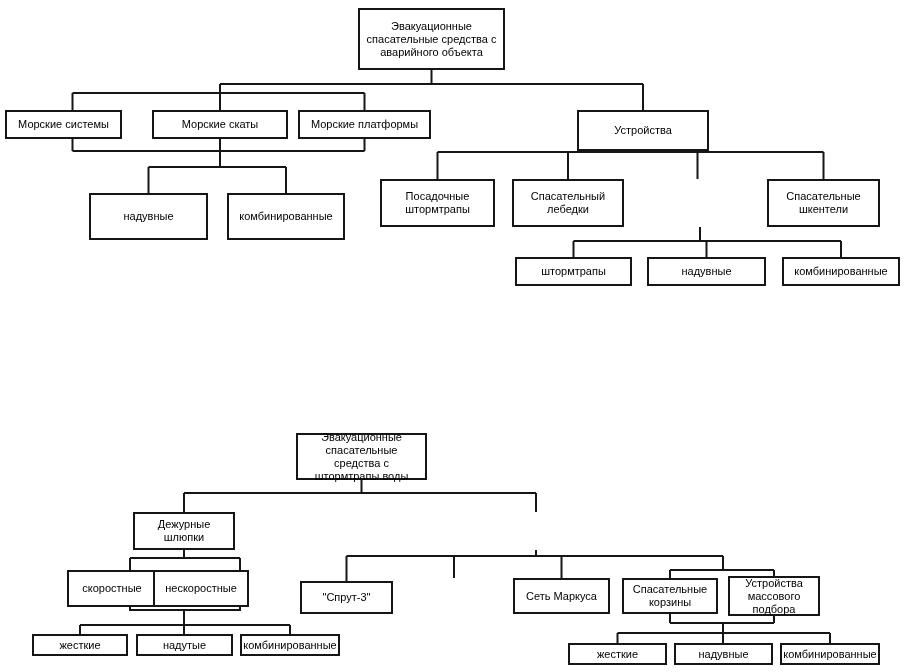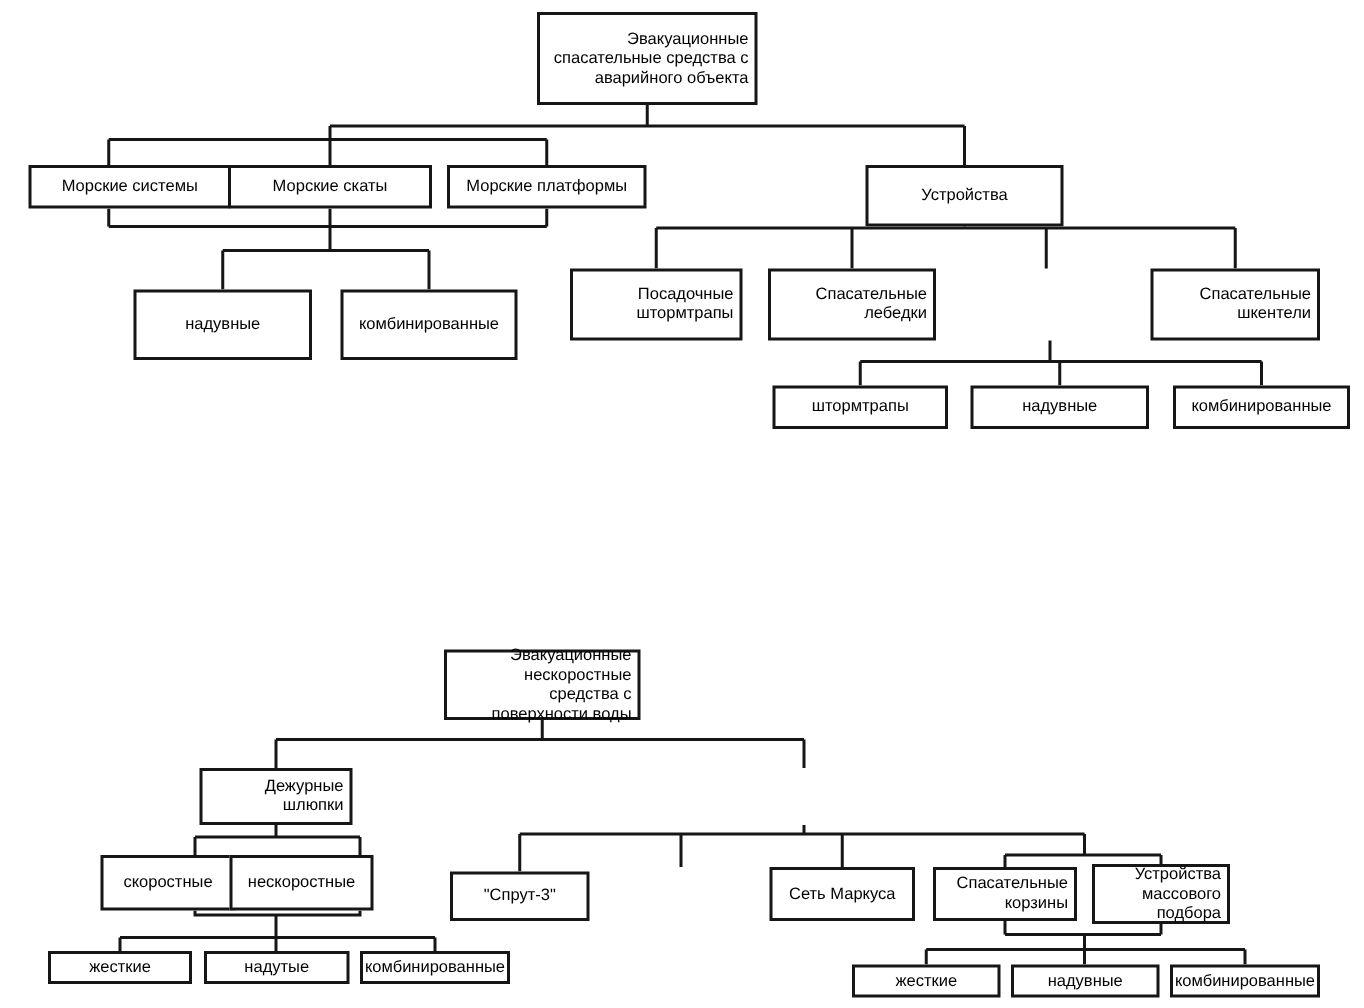--- a/index.html
+++ b/index.html
@@ -17,21 +17,21 @@
     left: 0; top: 0;
   }
   .box {
     position: absolute;
     box-sizing: border-box;
     border: 2px solid #161616;
     background: #ffffff;
     display: flex;
     align-items: center;
     justify-content: center;
-    text-align: right;
+    text-align: center;
     font-size: 11px;
     line-height: 13px;
     padding: 1px 4px;
   }
 </style>
 </head>
 <body>
 
 <div id="canvas">
 
@@ -95,34 +95,34 @@
       M670 623 L774 623
       M723 623 L723 633
       M617.5 633 L830 633
       M617.5 633 L617.5 643
       M723 633 L723 643
       M830 633 L830 643
     "></path>
   </svg>
 
   <div class="box" style="left:358px;top:8px;width:147px;height:62px">Эвакуационные спасательные средства с аварийного объекта</div>
-  <div class="box" style="left:19px;top:110px;width:135px;height:29px">Морские системы</div>
+  <div class="box" style="left:5px;top:110px;width:117px;height:29px">Морские системы</div>
   <div class="box" style="left:152px;top:110px;width:136px;height:29px">Морские скаты</div>
   <div class="box" style="left:298px;top:110px;width:133px;height:29px">Морские платформы</div>
   <div class="box" style="left:577px;top:110px;width:132px;height:41px">Устройства</div>
   <div class="box" style="left:89px;top:193px;width:119px;height:47px">надувные</div>
   <div class="box" style="left:227px;top:193px;width:118px;height:47px">комбинированные</div>
   <div class="box" style="left:380px;top:179px;width:115px;height:48px">Посадочные штормтрапы</div>
-  <div class="box" style="left:512px;top:179px;width:112px;height:48px">Спасательные лебедки</div>
+  <div class="box" style="left:512px;top:179px;width:112px;height:48px">Спасательный лебедки</div>
   <div class="box" style="left:767px;top:179px;width:113px;height:48px">Спасательные шкентели</div>
   <div class="box" style="left:515px;top:257px;width:117px;height:29px">штормтрапы</div>
   <div class="box" style="left:647px;top:257px;width:119px;height:29px">надувные</div>
   <div class="box" style="left:782px;top:257px;width:118px;height:29px">комбинированные</div>
 
-  <div class="box" style="left:296px;top:433px;width:131px;height:47px">Эвакуационные нескоростные средства с поверхности воды</div>
+  <div class="box" style="left:296px;top:433px;width:131px;height:47px">Эвакуационные спасательные средства с штормтрапы воды</div>
   <div class="box" style="left:133px;top:512px;width:102px;height:38px">Дежурные шлюпки</div>
   <div class="box" style="left:67px;top:570px;width:90px;height:37px">скоростные</div>
   <div class="box" style="left:153px;top:570px;width:96px;height:37px">нескоростные</div>
   <div class="box" style="left:32px;top:634px;width:96px;height:22px">жесткие</div>
   <div class="box" style="left:136px;top:634px;width:97px;height:22px">надутые</div>
   <div class="box" style="left:240px;top:634px;width:100px;height:22px">комбинированные</div>
   <div class="box" style="left:300px;top:581px;width:93px;height:33px">"Спрут-3"</div>
   <div class="box" style="left:513px;top:578px;width:97px;height:36px">Сеть Маркуса</div>
   <div class="box" style="left:622px;top:578px;width:96px;height:36px">Спасательные корзины</div>
   <div class="box" style="left:728px;top:576px;width:92px;height:40px">Устройства массового подбора</div>

